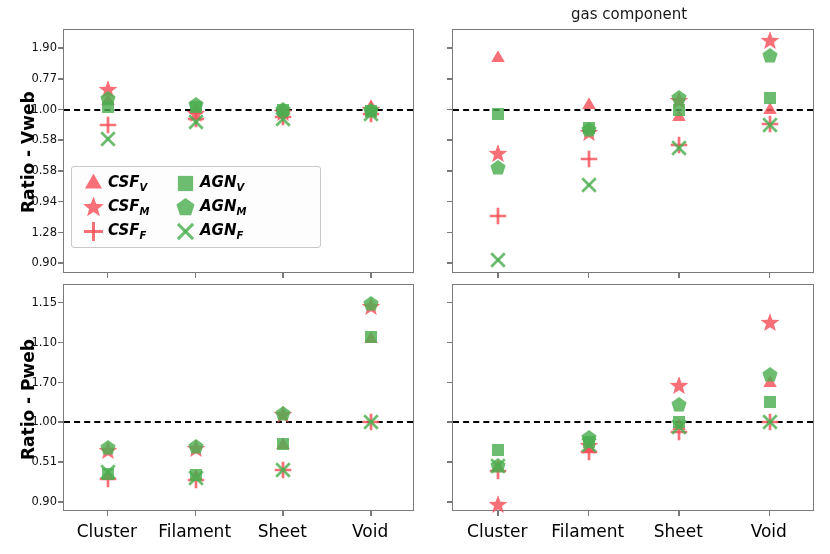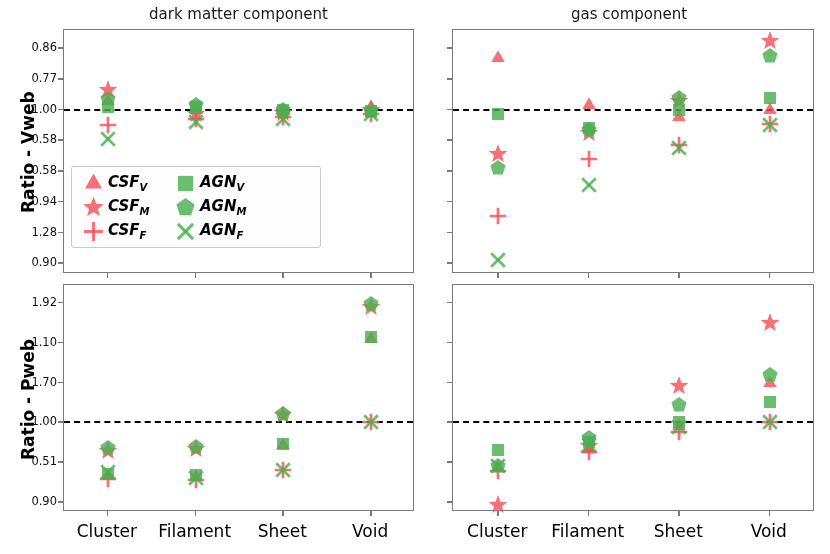--- a/index.html
+++ b/index.html
@@ -122,38 +122,37 @@
         <div class="marker" style="left: 219.375px; top: 89.0063px; width: 17px; height: 17px;"><svg width="17" height="17" viewBox="0 0 17 17">
             <line x1="1.6999999999999993" y1="1.6999999999999993" x2="15.3" y2="15.3" stroke="#4caf50" stroke-width="2.72" stroke-opacity="0.82"></line>
              <line x1="15.3" y1="1.6999999999999993" x2="1.6999999999999993" y2="15.3" stroke="#4caf50" stroke-width="2.72" stroke-opacity="0.82"></line>
           </svg></div>
         <div class="marker" style="left: 307.125px; top: 84.4025px; width: 17px; height: 17px;"><svg width="17" height="17" viewBox="0 0 17 17">
             <line x1="1.6999999999999993" y1="1.6999999999999993" x2="15.3" y2="15.3" stroke="#4caf50" stroke-width="2.72" stroke-opacity="0.82"></line>
              <line x1="15.3" y1="1.6999999999999993" x2="1.6999999999999993" y2="15.3" stroke="#4caf50" stroke-width="2.72" stroke-opacity="0.82"></line>
           </svg></div>
       </div>
     </div>
-    <div class="title" style="left: 63px; width: 351px; top: 5px;">dark matter component</div>
     <div class="ylabel" style="left: 18px; top: 213px;">Ratio - Vweb</div>
     <div class="ytick-mark" style="left: 58px; top: 262.258px;"></div>
     <div class="ytick-label" style="left: 15px; width: 42px; top: 262.258px;">0.90</div>
     <div class="ytick-mark" style="left: 58px; top: 231.566px;"></div>
     <div class="ytick-label" style="left: 15px; width: 42px; top: 231.566px;">1.28</div>
     <div class="ytick-mark" style="left: 58px; top: 200.874px;"></div>
     <div class="ytick-label" style="left: 15px; width: 42px; top: 200.874px;">0.94</div>
     <div class="ytick-mark" style="left: 58px; top: 170.182px;"></div>
     <div class="ytick-label" style="left: 15px; width: 42px; top: 170.182px;">0.58</div>
     <div class="ytick-mark" style="left: 58px; top: 139.491px;"></div>
     <div class="ytick-label" style="left: 15px; width: 42px; top: 139.491px;">0.58</div>
     <div class="ytick-mark" style="left: 58px; top: 108.799px;"></div>
     <div class="ytick-label" style="left: 15px; width: 42px; top: 108.799px;">1.00</div>
     <div class="ytick-mark" style="left: 58px; top: 78.1069px;"></div>
     <div class="ytick-label" style="left: 15px; width: 42px; top: 78.1069px;">0.77</div>
     <div class="ytick-mark" style="left: 58px; top: 47.4151px;"></div>
-    <div class="ytick-label" style="left: 15px; width: 42px; top: 47.4151px;">0.86</div>
+    <div class="ytick-label" style="left: 15px; width: 42px; top: 47.4151px;">1.90</div>
     <div class="xtick-mark" style="left: 106.875px; top: 273px;"></div>
     <div class="xtick-mark" style="left: 194.625px; top: 273px;"></div>
     <div class="xtick-mark" style="left: 282.375px; top: 273px;"></div>
     <div class="xtick-mark" style="left: 370.125px; top: 273px;"></div>
     <div class="panel" style="left: 452px; top: 29px; width: 362px; height: 244px;">
       <div class="plotarea">
         <div class="hline" style="top: 79.7987px;"></div>
         <div class="marker" style="left: 45.25px; top: 27.6226px; width: 15px; height: 15px;"><svg width="15" height="15" viewBox="0 0 15 15">
             <polygon points="7.50,-0.30 14.25,11.40 0.75,11.40" fill="#f5505a" fill-opacity="0.82"></polygon>
           </svg></div>
@@ -339,21 +338,21 @@
     <div class="ytick-label" style="left: 15px; width: 42px; top: 501.408px;">0.90</div>
     <div class="ytick-mark" style="left: 58px; top: 461.444px;"></div>
     <div class="ytick-label" style="left: 15px; width: 42px; top: 461.444px;">0.51</div>
     <div class="ytick-mark" style="left: 58px; top: 421.479px;"></div>
     <div class="ytick-label" style="left: 15px; width: 42px; top: 421.479px;">1.00</div>
     <div class="ytick-mark" style="left: 58px; top: 381.514px;"></div>
     <div class="ytick-label" style="left: 15px; width: 42px; top: 381.514px;">1.70</div>
     <div class="ytick-mark" style="left: 58px; top: 341.549px;"></div>
     <div class="ytick-label" style="left: 15px; width: 42px; top: 341.549px;">1.10</div>
     <div class="ytick-mark" style="left: 58px; top: 301.585px;"></div>
-    <div class="ytick-label" style="left: 15px; width: 42px; top: 301.585px;">1.92</div>
+    <div class="ytick-label" style="left: 15px; width: 42px; top: 301.585px;">1.15</div>
     <div class="xtick-mark" style="left: 106.875px; top: 511px;"></div>
     <div class="xtick-label" style="left: 106.875px; top: 521px;">Cluster</div>
     <div class="xtick-mark" style="left: 194.625px; top: 511px;"></div>
     <div class="xtick-label" style="left: 194.625px; top: 521px;">Filament</div>
     <div class="xtick-mark" style="left: 282.375px; top: 511px;"></div>
     <div class="xtick-label" style="left: 282.375px; top: 521px;">Sheet</div>
     <div class="xtick-mark" style="left: 370.125px; top: 511px;"></div>
     <div class="xtick-label" style="left: 370.125px; top: 521px;">Void</div>
     <div class="panel" style="left: 452px; top: 284px; width: 362px; height: 227px;">
       <div class="plotarea">

